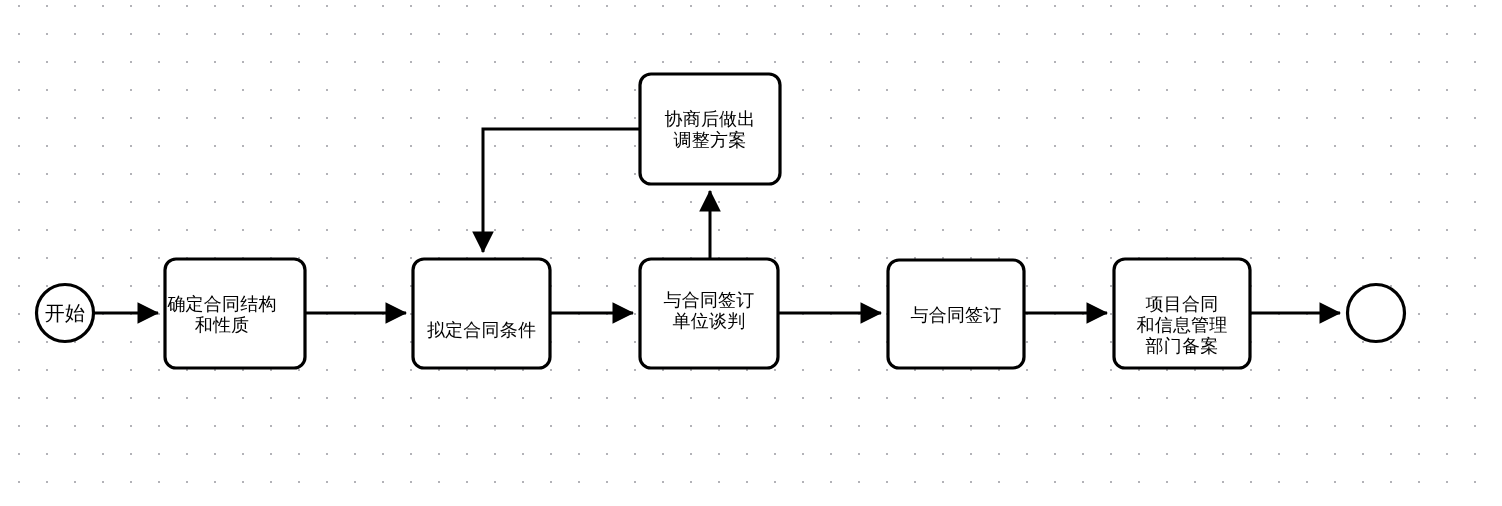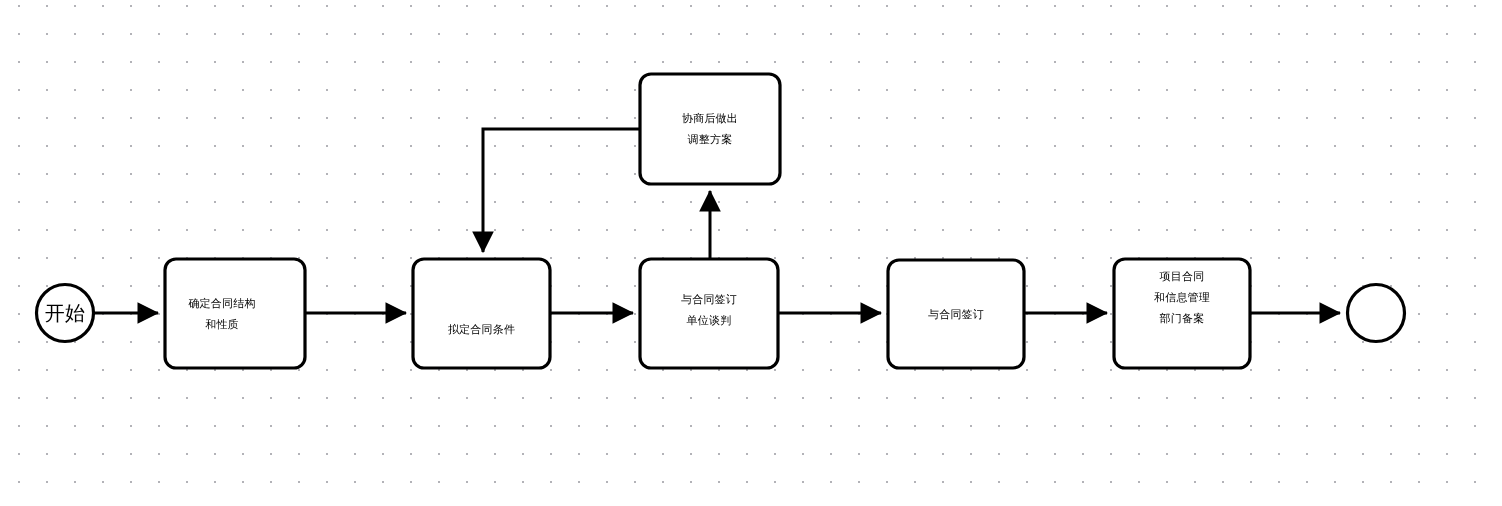--- a/index.html
+++ b/index.html
@@ -27,21 +27,21 @@
     width: 1502px;
     height: 506px;
   }
   .node-label {
     position: absolute;
     display: flex;
     align-items: center;
     justify-content: center;
     text-align: center;
     color: #000000;
-    font-size: 11px;
+    font-size: 18px;
     line-height: 21px;
     white-space: pre-line;
     letter-spacing: 0.2px;
     pointer-events: none;
   }
   .terminator-label {
     font-size: 20px;
   }
 </style>
 </head>
@@ -97,18 +97,18 @@
   <div class="node-label" style="left:413px; top:259px; width:137px; height:140px;">拟定合同条件</div>
 
   <div class="node-label" style="left:640px; top:259px; width:138px; height:102px;">与合同签订
 单位谈判</div>
 
   <div class="node-label" style="left:640px; top:74px; width:140px; height:110px;">协商后做出
 调整方案</div>
 
   <div class="node-label" style="left:888px; top:260px; width:136px; height:108px;">与合同签订</div>
 
-  <div class="node-label" style="left:1114px; top:243px; width:136px; height:109px;">项目合同
+  <div class="node-label" style="left:1114px; top:270px; width:136px; height:109px;">项目合同
 和信息管理
 部门备案</div>
 
 
 </div>
 
 </body></html>

